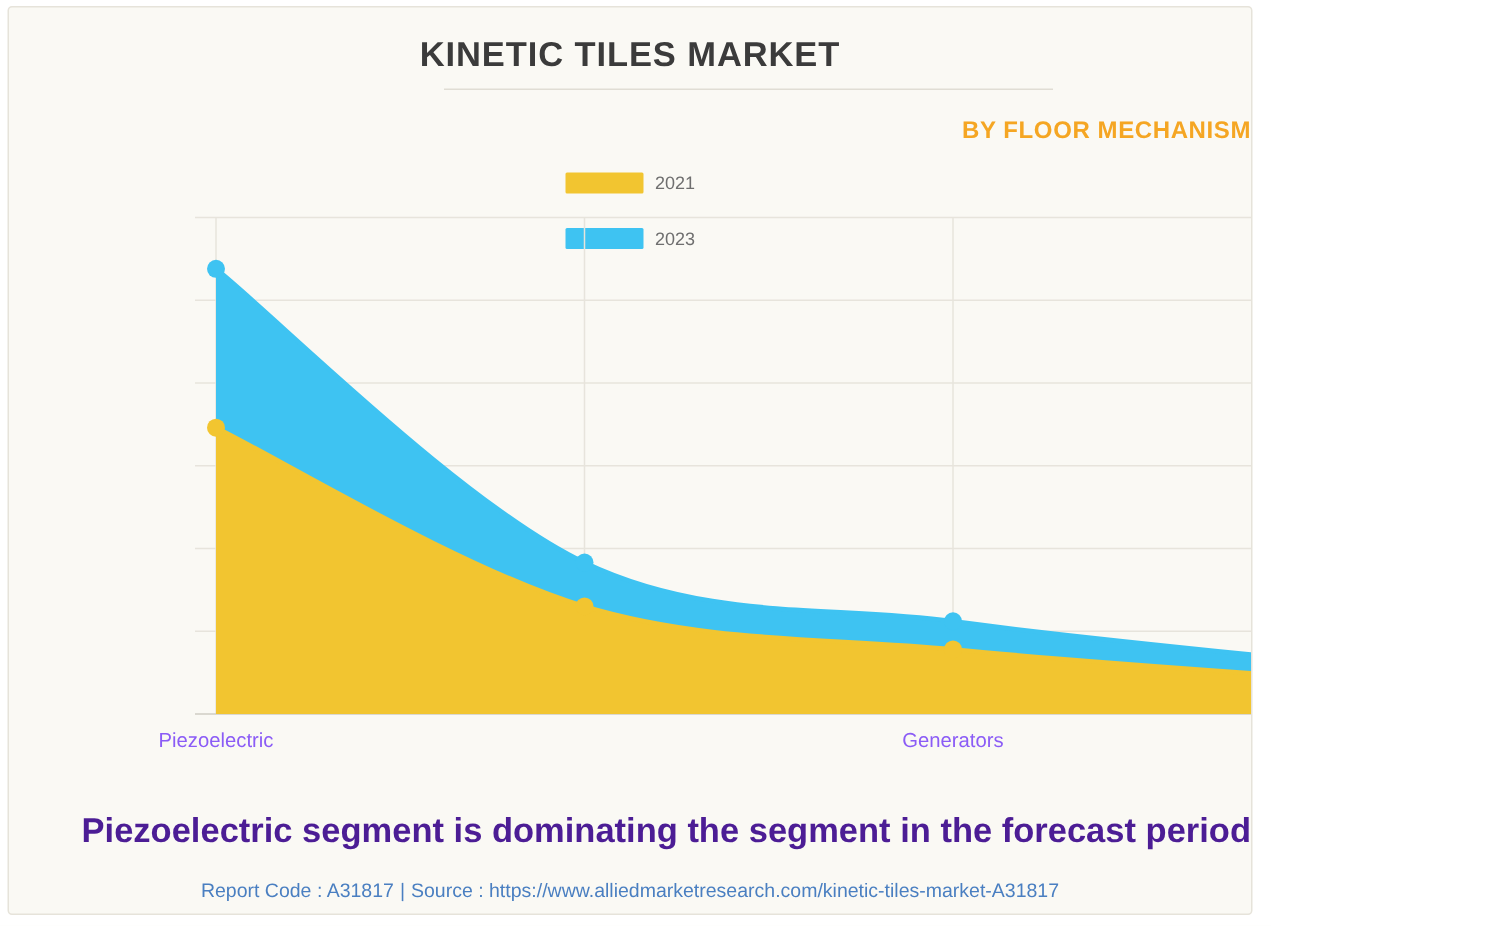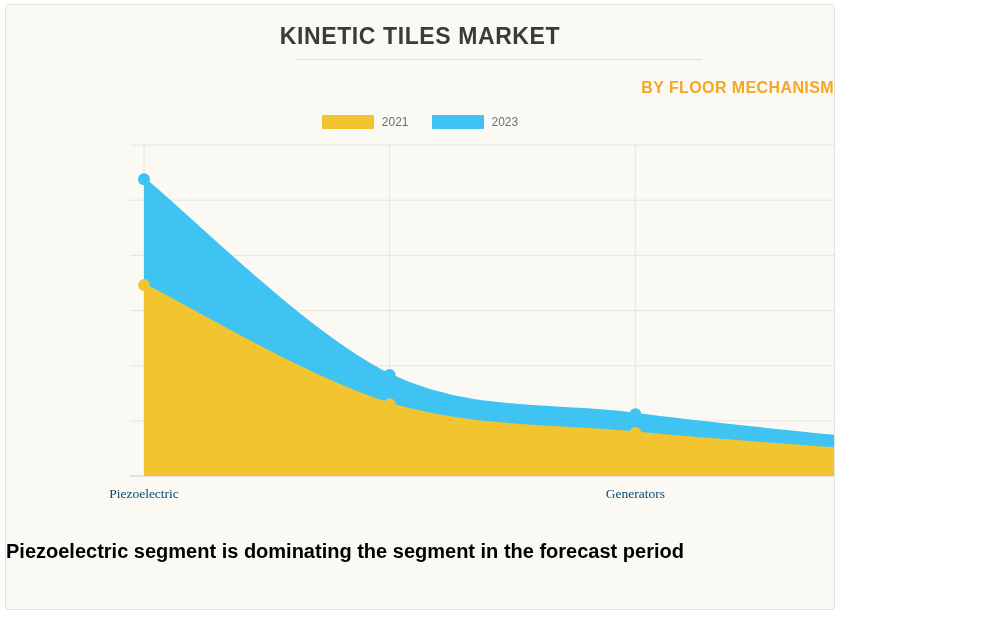--- a/index.html
+++ b/index.html
@@ -60,20 +60,21 @@
 
   
   .legend {
     position: absolute;
     left: 0; right: 0;
     top: 110px;
     display: flex;
     justify-content: center;
     align-items: center;
     gap: 23px;
+    flex-direction: column;
   }
   .legend-item {
     display: flex;
     align-items: center;
     gap: 8px;
   }
   .legend-swatch {
     width: 52px;
     height: 14px;
     display: block;
@@ -93,35 +94,35 @@
     width: 978px;
     height: 606px;
     pointer-events: none;
   }
   .plot-svg { display: block; }
 
   .axis-label {
     position: absolute;
     top: 481px;
     font-size: 13.5px;
-    color: #0c4a6e;
+    color: #8b5cf6;
     text-align: center;
-    font-family: Liberation Serif, serif;
+    font-family: Liberation Sans, sans-serif;
     white-space: nowrap;
   }
 
   
   .caption {
     position: absolute;
     left: 0; right: 0;
     top: 535px;
-    text-align: left;
-    font-size: 20px;
+    text-align: right;
+    font-size: 23px;
     font-weight: bold;
-    color: #000000;
+    color: #4c1d95;
     font-family: "Liberation Sans", sans-serif;
   }
   .source {
     position: absolute;
     left: 0; right: 0;
     top: 581px;
     text-align: center;
     font-size: 13px;
     color: #4a7fc1;
     font-family: "Liberation Sans", sans-serif;
@@ -178,14 +179,17 @@
         <circle cx="875" cy="447.2783333333333" r="6" fill="#f2c530" stroke="none"></circle>
       </svg>
   </div>
 
   <div class="axis-label" id="xl0" style="left: 28px; width: 220px;">Piezoelectric</div>
   <div class="axis-label" id="xl2" style="left: 519.333px; width: 220px;">Generators</div>
   <div class="axis-label" id="xl3" style="left: 765px; width: 220px;">Static</div>
 
   <div class="caption">Piezoelectric segment is dominating the segment in the forecast period</div>
 
+  <div class="source">
+    <span>Report Code : A31817</span><span class="sep">|</span><span>Source : https://www.alliedmarketresearch.com/kinetic-tiles-market-A31817</span>
+  </div>
 
 </div>
 
 </body></html>

